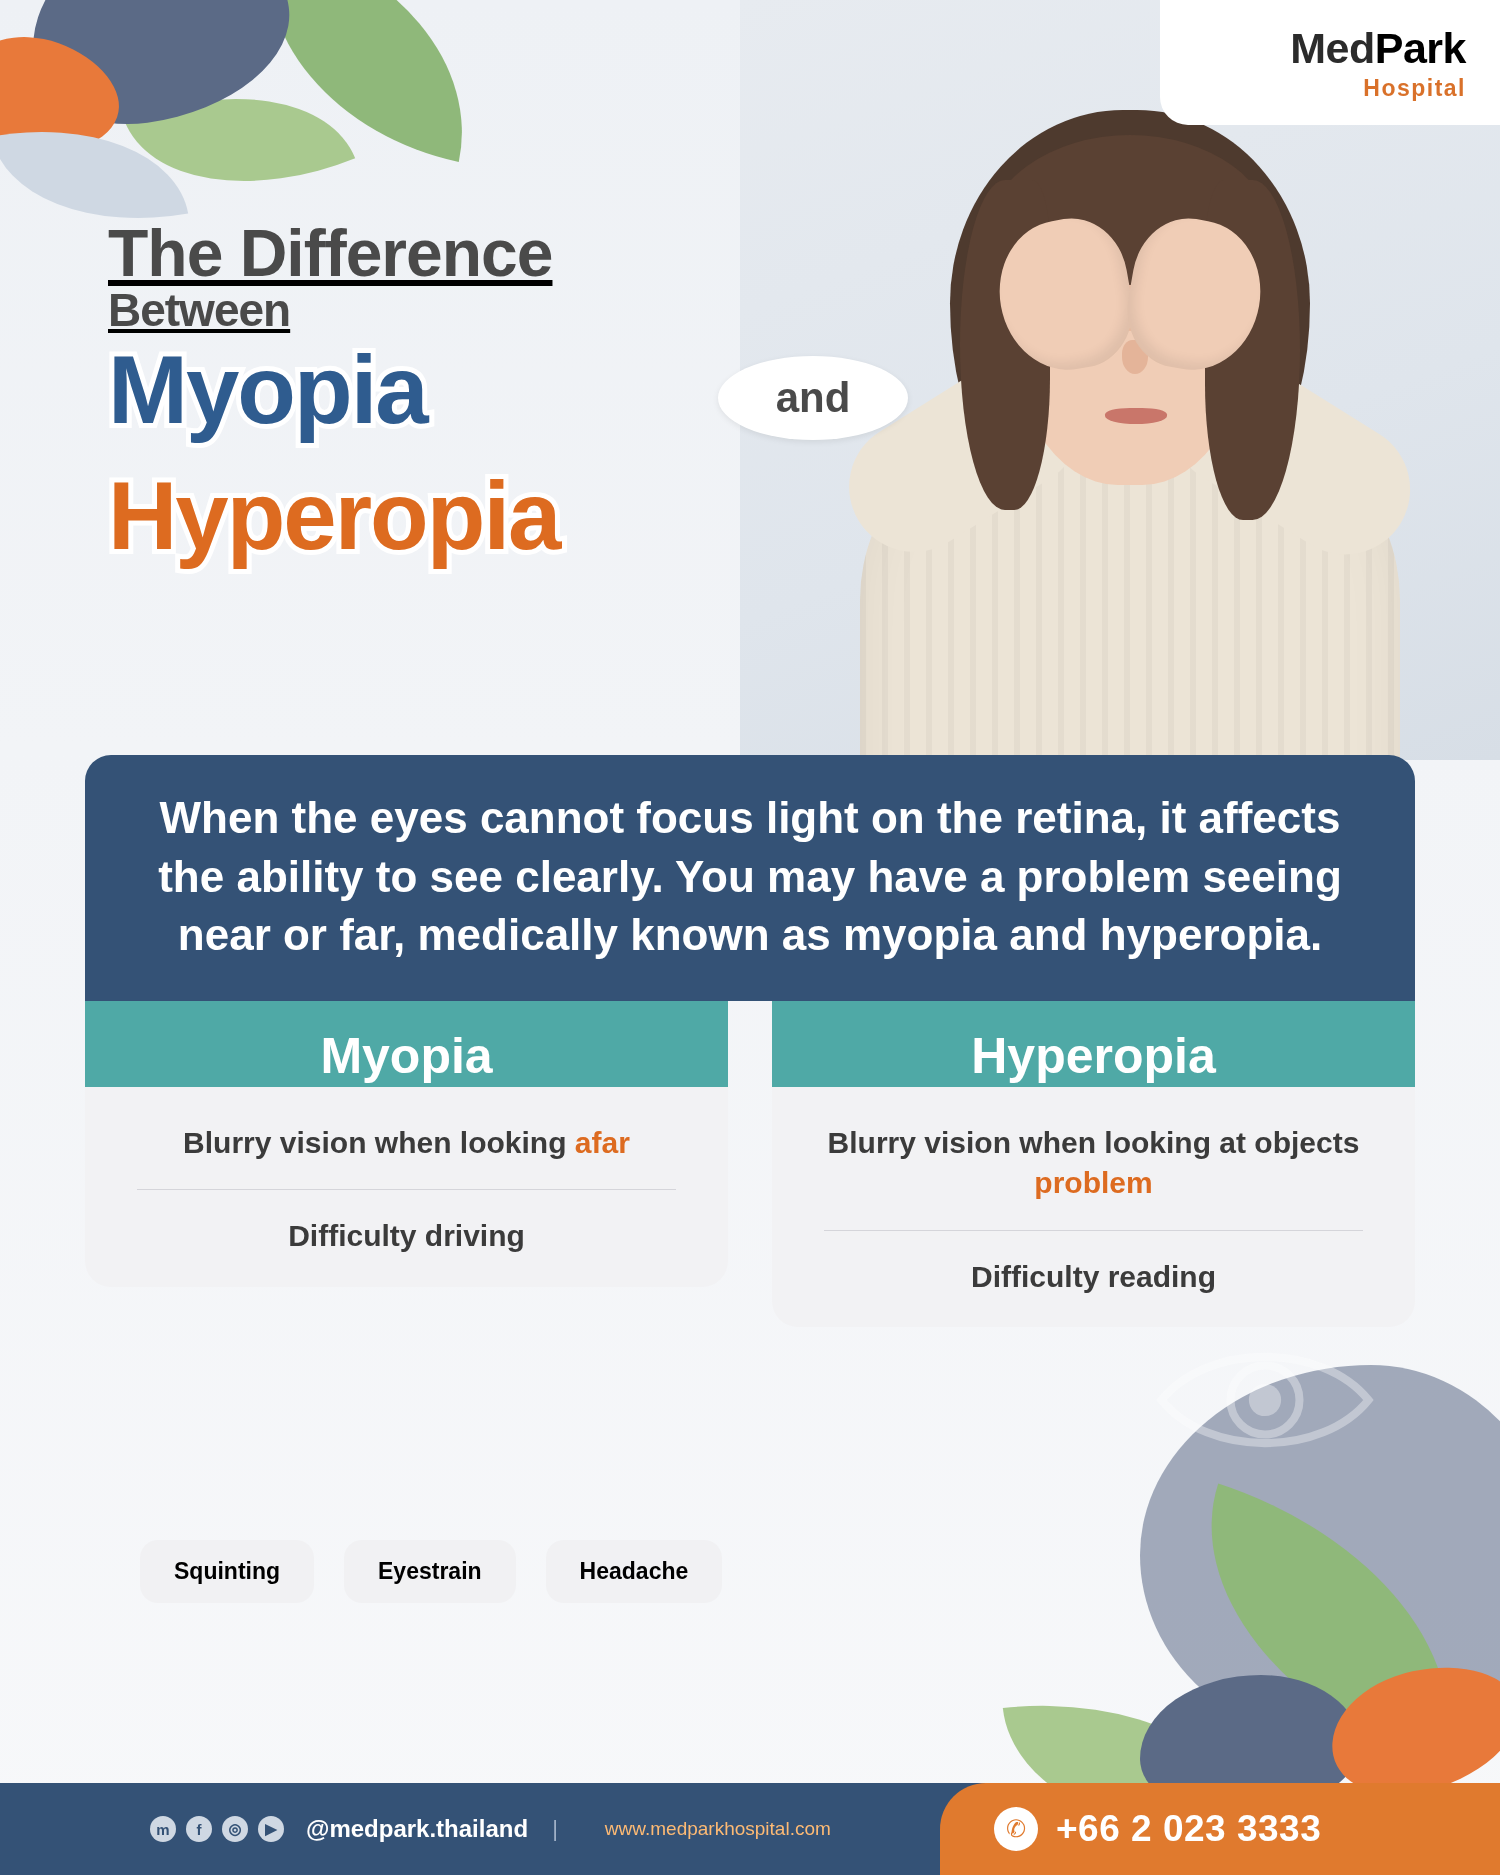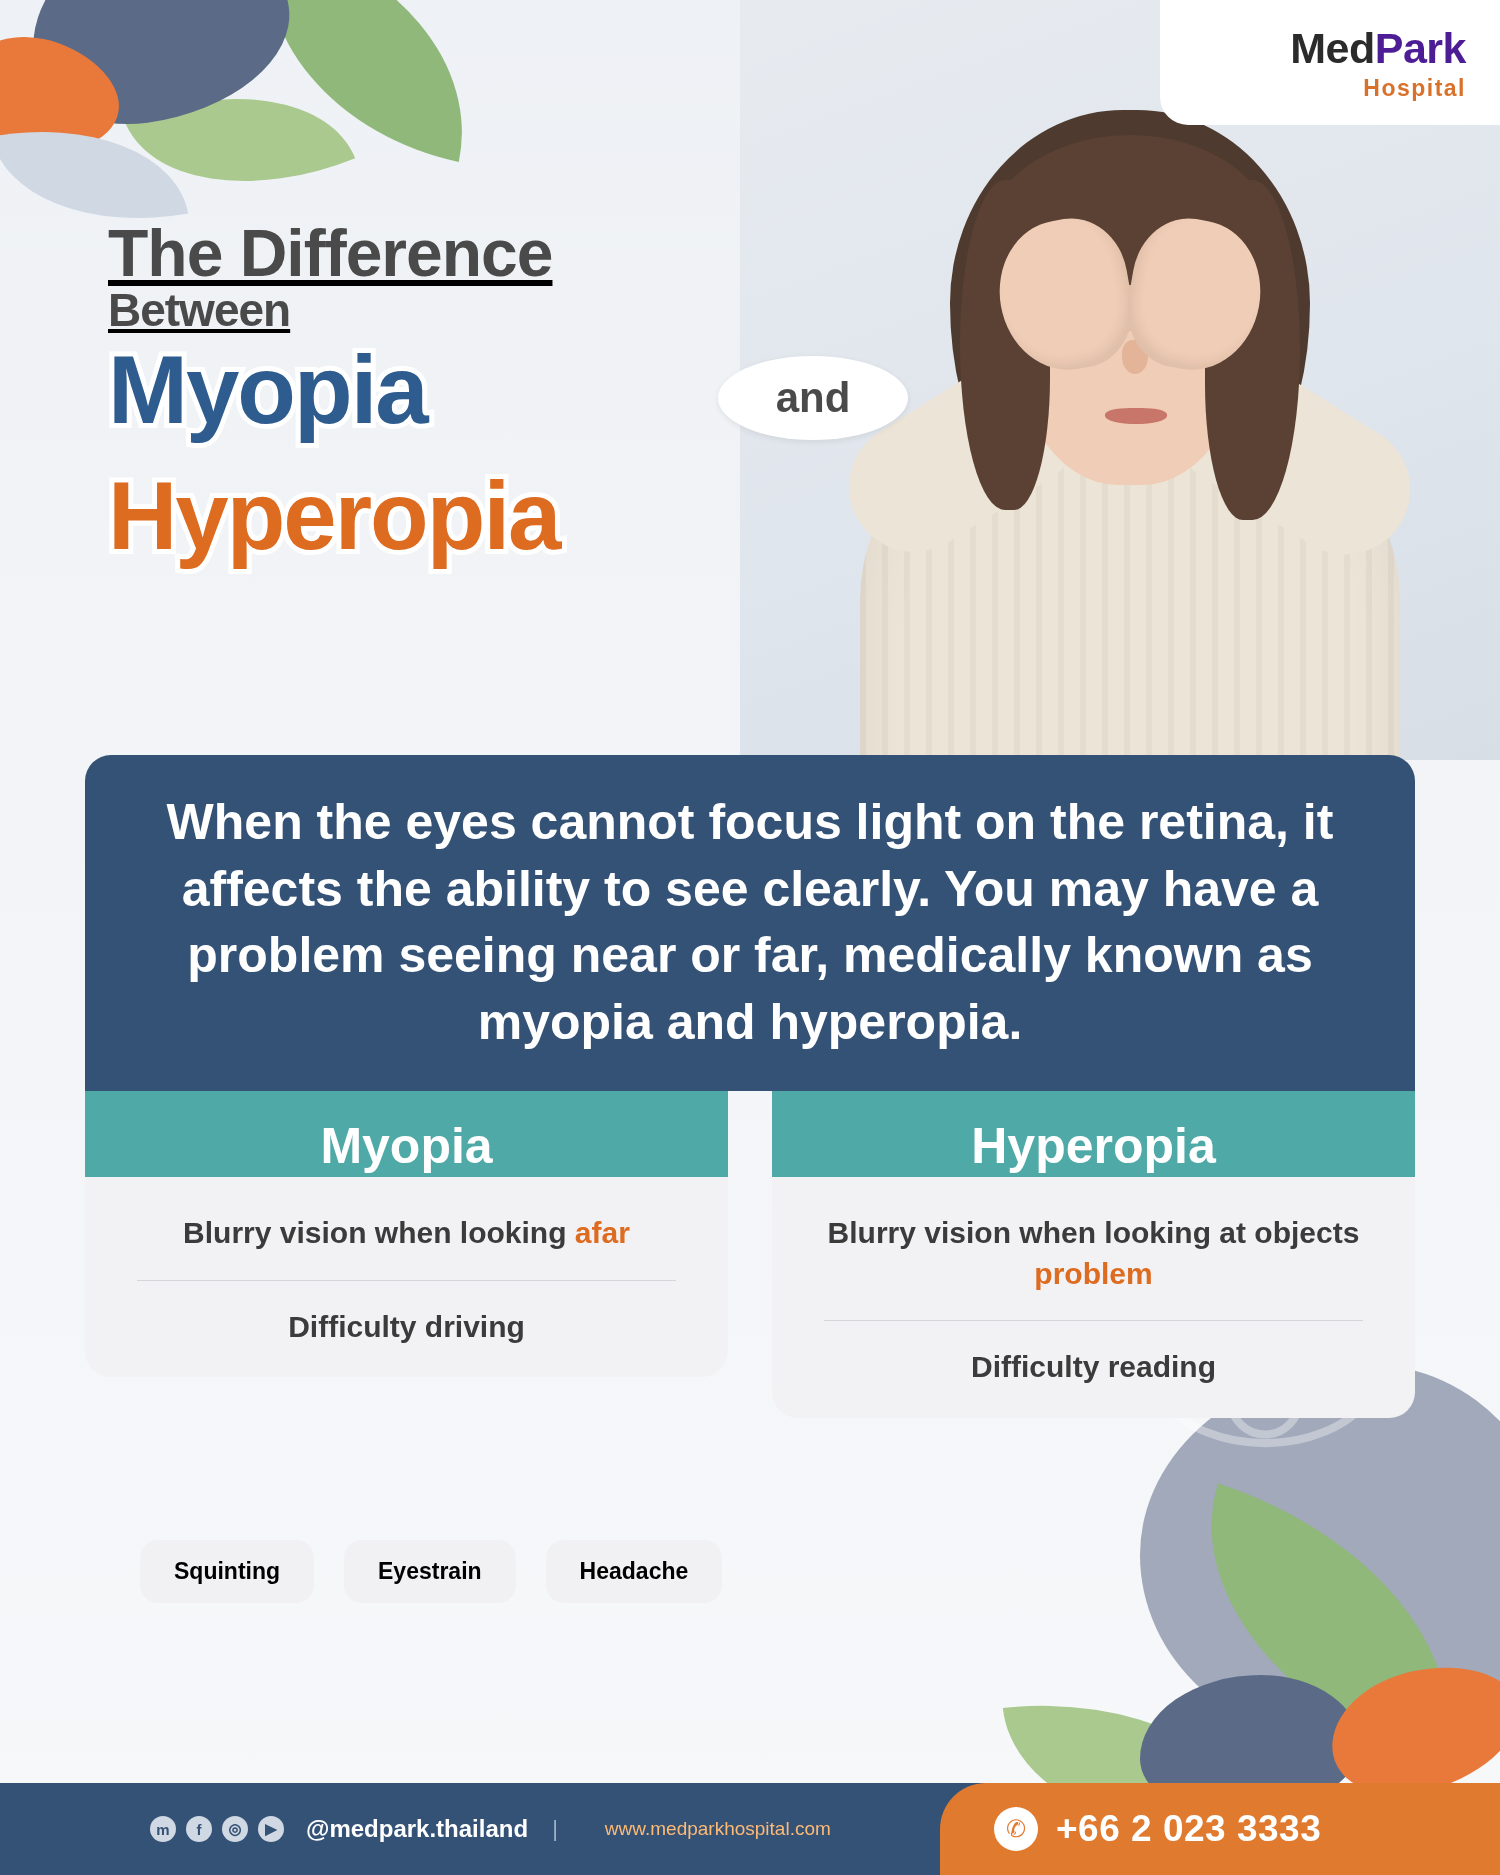--- a/index.html
+++ b/index.html
@@ -76,21 +76,21 @@
     position: absolute; right: 0; top: 0;
     width: 340px; height: 125px;
     background: #ffffff;
     border-bottom-left-radius: 28px;
     display: flex; flex-direction: column;
     align-items: flex-end; justify-content: center;
     padding-right: 34px;
     z-index: 20;
   }
   .logo-main { font-size: 43px; font-weight: bold; color: #2b2b2b; letter-spacing: -0.5px; }
-  .logo-main .park { color: #4c1d95; }
+  .logo-main .park { color: #000000; }
   .logo-sub { font-size: 23px; font-weight: bold; color: #d9712a; letter-spacing: 1.5px; margin-top: 2px;}
 
   
   .photo-wrap {
     position: absolute; right: 0; top: 0;
     width: 760px; height: 760px;
     overflow: hidden; z-index: 5;
   }
   .photo-bg {
     position:absolute; inset:0;
@@ -191,21 +191,21 @@
     position: absolute; left: 85px; top: 755px; width: 1330px;
     z-index: 12;
   }
   .panel-top {
     background: #345276;
     border-radius: 26px 26px 0 0;
     padding: 34px 40px 36px;
     text-align: center;
   }
   .panel-top p {
-    color: #ffffff; font-size: 50px; font-weight: bold; line-height: 1.33;
+    color: #ffffff; font-size: 44px; font-weight: bold; line-height: 1.33;
   }
   .cols { display: flex; gap: 44px; }
   .col { flex: 1; }
   .col-head {
     background: #4fa9a6; color:#fff; text-align:center;
     font-size: 50px; font-weight: bold;
     padding: 26px 0 28px;
     border-bottom-left-radius: 26px; border-bottom-right-radius: 26px;
   }
   .col-body {

